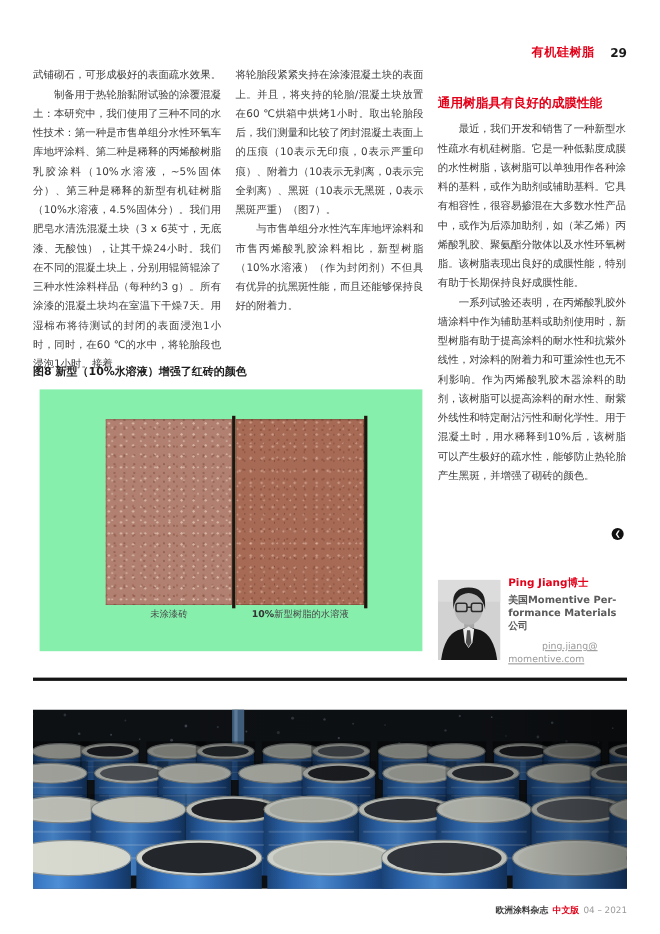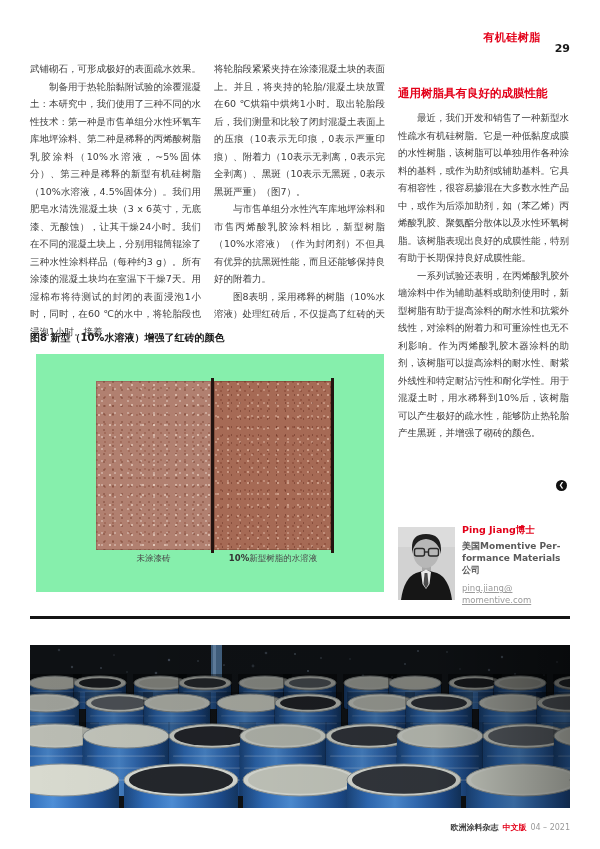--- a/index.html
+++ b/index.html
@@ -2,21 +2,21 @@
 <html><head>
 <meta charset="utf-8">
 <style>
   :root{ --red:#e30019; }
   html,body{margin:0;padding:0;}
   body{width:600px;height:849px;position:relative;background:#ffffff;
        font-family:"DejaVu Sans","Liberation Sans",sans-serif;}
   .page{position:absolute;left:0;top:0;width:600px;height:849px;overflow:hidden;background:#fff;}
 
   
-  .header{position:absolute;top:20px;right:30px;display:flex;gap:14px;align-items:center;
+  .header{position:absolute;top:20px;right:30px;display:flex;gap:14px;align-items:flex-end;
           font-size:11px;font-weight:bold;}
   .header .section{color:var(--red);letter-spacing:.5px;}
   .header .pagenum{color:#1a1a1a;margin-top:22px;}
 
   
   .col{position:absolute;top:60px;width:171px;font-size:9.5px;line-height:17.5px;
        color:#3d3d3d;text-align:justify;}
   .col p{margin:0;}
   .col p.ind{text-indent:2em;}
   #col1{left:30px;} #col2{left:214px;} #col3{left:398px;}
@@ -55,21 +55,21 @@
   .brick-label.lright{left:166px;width:142px;}
   .brick-label b{color:#333;}
 
   
   .bio-photo{position:absolute;left:398px;top:527px;width:57px;height:73px;}
   .bio-text{position:absolute;left:462px;top:524px;width:112px;}
   .bio-name{font-size:9.5px;font-weight:bold;color:var(--red);margin:0 0 3px 0;}
   .bio-aff{font-size:9px;line-height:12px;color:#5a5a5a;font-weight:bold;margin:0;}
   .bio-email{display:block;font-size:8.5px;line-height:12px;color:#9a9a9a;
              text-decoration:underline;cursor:pointer;}
-  .bio-email.first{margin-top:6px;}
+  .bio-email.first{margin-top:6px;text-align:center;}
 
   
   .rule{position:absolute;left:30px;top:616px;width:540px;height:2.5px;background:#141414;}
   .photo-barrels{position:absolute;left:30px;top:645px;width:540px;height:163px;display:block;}
   .footer{position:absolute;right:30px;top:822px;font-size:8px;color:#9a9a9a;}
   .footer .j{color:#3c3c3c;font-weight:bold;margin-right:4px;}
   .footer .e{color:var(--red);font-weight:bold;margin-right:4px;margin-top:32px;}
 </style>
 </head>
 <body>
@@ -82,21 +82,20 @@
   </div>
 
   <div class="col" id="col1">
     <p>武铺砌石，可形成极好的表面疏水效果。</p>
     <p class="ind">制备用于热轮胎黏附试验的涂覆混凝土：本研究中，我们使用了三种不同的水性技术：第一种是市售单组分水性环氧车库地坪涂料、第二种是稀释的丙烯酸树脂乳胶涂料（10%水溶液，~5%固体分）、第三种是稀释的新型有机硅树脂（10%水溶液，4.5%固体分）。我们用肥皂水清洗混凝土块（3 x 6英寸，无底漆、无酸蚀），让其干燥24小时。我们在不同的混凝土块上，分别用辊筒辊涂了三种水性涂料样品（每种约3 g）。所有涂漆的混凝土块均在室温下干燥7天。用湿棉布将待测试的封闭的表面浸泡1小时，同时，在60 ℃的水中，将轮胎段也浸泡1小时。接着，</p>
   </div>
 
   <div class="col" id="col2">
     <p>将轮胎段紧紧夹持在涂漆混凝土块的表面上。并且，将夹持的轮胎/混凝土块放置在60 ℃烘箱中烘烤1小时。取出轮胎段后，我们测量和比较了闭封混凝土表面上的压痕（10表示无印痕，0表示严重印痕）、附着力（10表示无剥离，0表示完全剥离）、黑斑（10表示无黑斑，0表示黑斑严重）（图7）。</p>
     <p class="ind">与市售单组分水性汽车库地坪涂料和市售丙烯酸乳胶涂料相比，新型树脂（10%水溶液）（作为封闭剂）不但具有优异的抗黑斑性能，而且还能够保持良好的附着力。</p>
-    <p class="ind">图8表明，采用稀释的树脂（10%水溶液）处理红砖后，不仅提高了红砖的天</p>
   </div>
 
   <div class="col" id="col3">
     <h2 class="subhead">通用树脂具有良好的成膜性能</h2>
     <p class="ind">最近，我们开发和销售了一种新型水性疏水有机硅树脂。它是一种低黏度成膜的水性树脂，该树脂可以单独用作各种涂料的基料，或作为助剂或辅助基料。它具有相容性，很容易掺混在大多数水性产品中，或作为后添加助剂，如（苯乙烯）丙烯酸乳胶、聚氨酯分散体以及水性环氧树脂。该树脂表现出良好的成膜性能，特别有助于长期保持良好成膜性能。</p>
     <p class="ind">一系列试验还表明，在丙烯酸乳胶外墙涂料中作为辅助基料或助剂使用时，新型树脂有助于提高涂料的耐水性和抗紫外线性，对涂料的附着力和可重涂性也无不利影响。作为丙烯酸乳胶木器涂料的助剂，该树脂可以提高涂料的耐水性、耐紫外线性和特定耐沾污性和耐化学性。用于混凝土时，用水稀释到10%后，该树脂可以产生极好的疏水性，能够防止热轮胎产生黑斑，并增强了砌砖的颜色。</p>
   </div>
 
   <span class="end-marker">❮</span>
 

